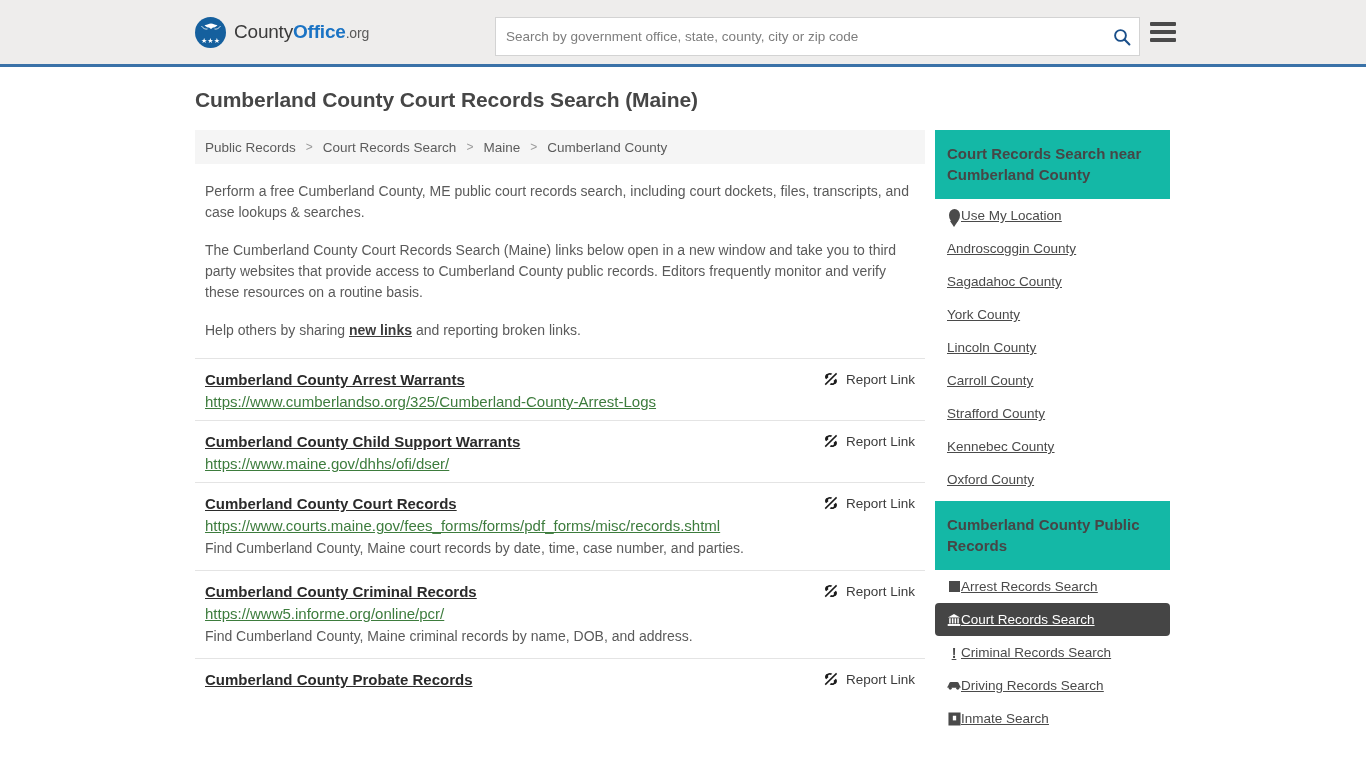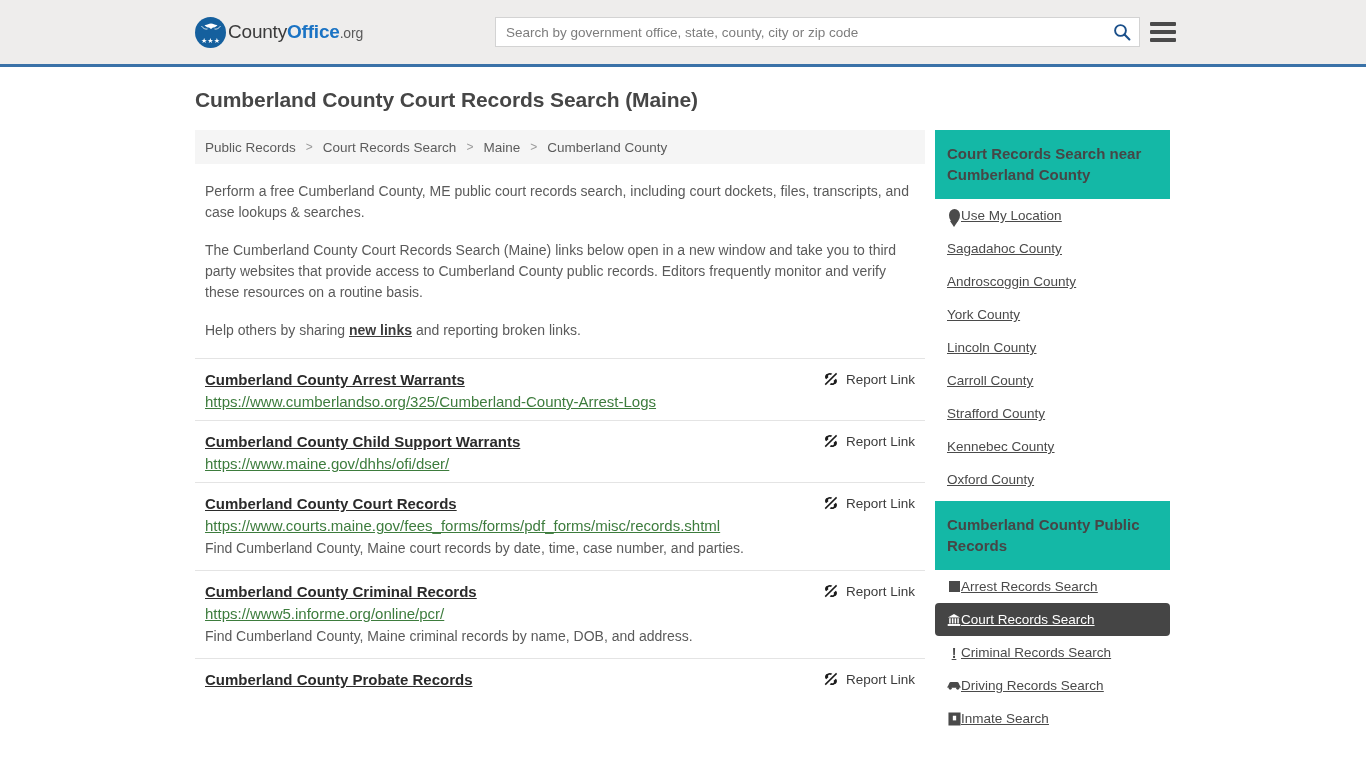--- a/index.html
+++ b/index.html
@@ -20,21 +20,21 @@
     background: #eeedec;
     border-bottom: 3px solid #3a72a8;
     display: flex;
     align-items: center;
   }
   .logo-wrap {
     display: flex;
     align-items: center;
     margin-left: 195px;
     text-decoration: none;
-    gap: 2px;
+    gap: 8px;
   }
   .logo-mark {
     width: 31px; height: 31px;
     border-radius: 50%;
     background: #15609e;
     position: relative;
     flex: 0 0 auto;
     overflow: hidden;
   }
   .logo-mark .eagle {
@@ -60,21 +60,21 @@
   }
   .logo-text .t-county { color: #3b3b3b; }
   .logo-text .t-office { color: #1a73c4; font-weight: bold; }
   .logo-text .t-org { color: #5a5a5a; font-size: 14px; }
 
   .search-wrap {
     position: absolute;
     left: 495px;
     top: 17px;
     width: 645px;
-    height: 30px;
+    height: 39px;
     background: #ffffff;
     border: 1px solid #d3d3d3;
     display: flex;
     align-items: center;
   }
   .search-input {
     flex: 1 1 auto;
     border: 0;
     outline: 0;
     background: transparent;
@@ -403,26 +403,26 @@
               <span class="side-icon">
                   <span class="pin"></span>
                 </span>
               <span class="lbl">Use My Location</span>
             </a>
           </li>
         </ul>
         <ul class="side-list" id="county-list">
             <li>
               <a class="side-link" href="#">
+                <span class="lbl">Androscoggin County</span>
+              </a>
+            </li>
+            <li>
+              <a class="side-link" href="#">
                 <span class="lbl">Sagadahoc County</span>
-              </a>
-            </li>
-            <li>
-              <a class="side-link" href="#">
-                <span class="lbl">Androscoggin County</span>
               </a>
             </li>
             <li>
               <a class="side-link" href="#">
                 <span class="lbl">York County</span>
               </a>
             </li>
             <li>
               <a class="side-link" href="#">
                 <span class="lbl">Lincoln County</span>

